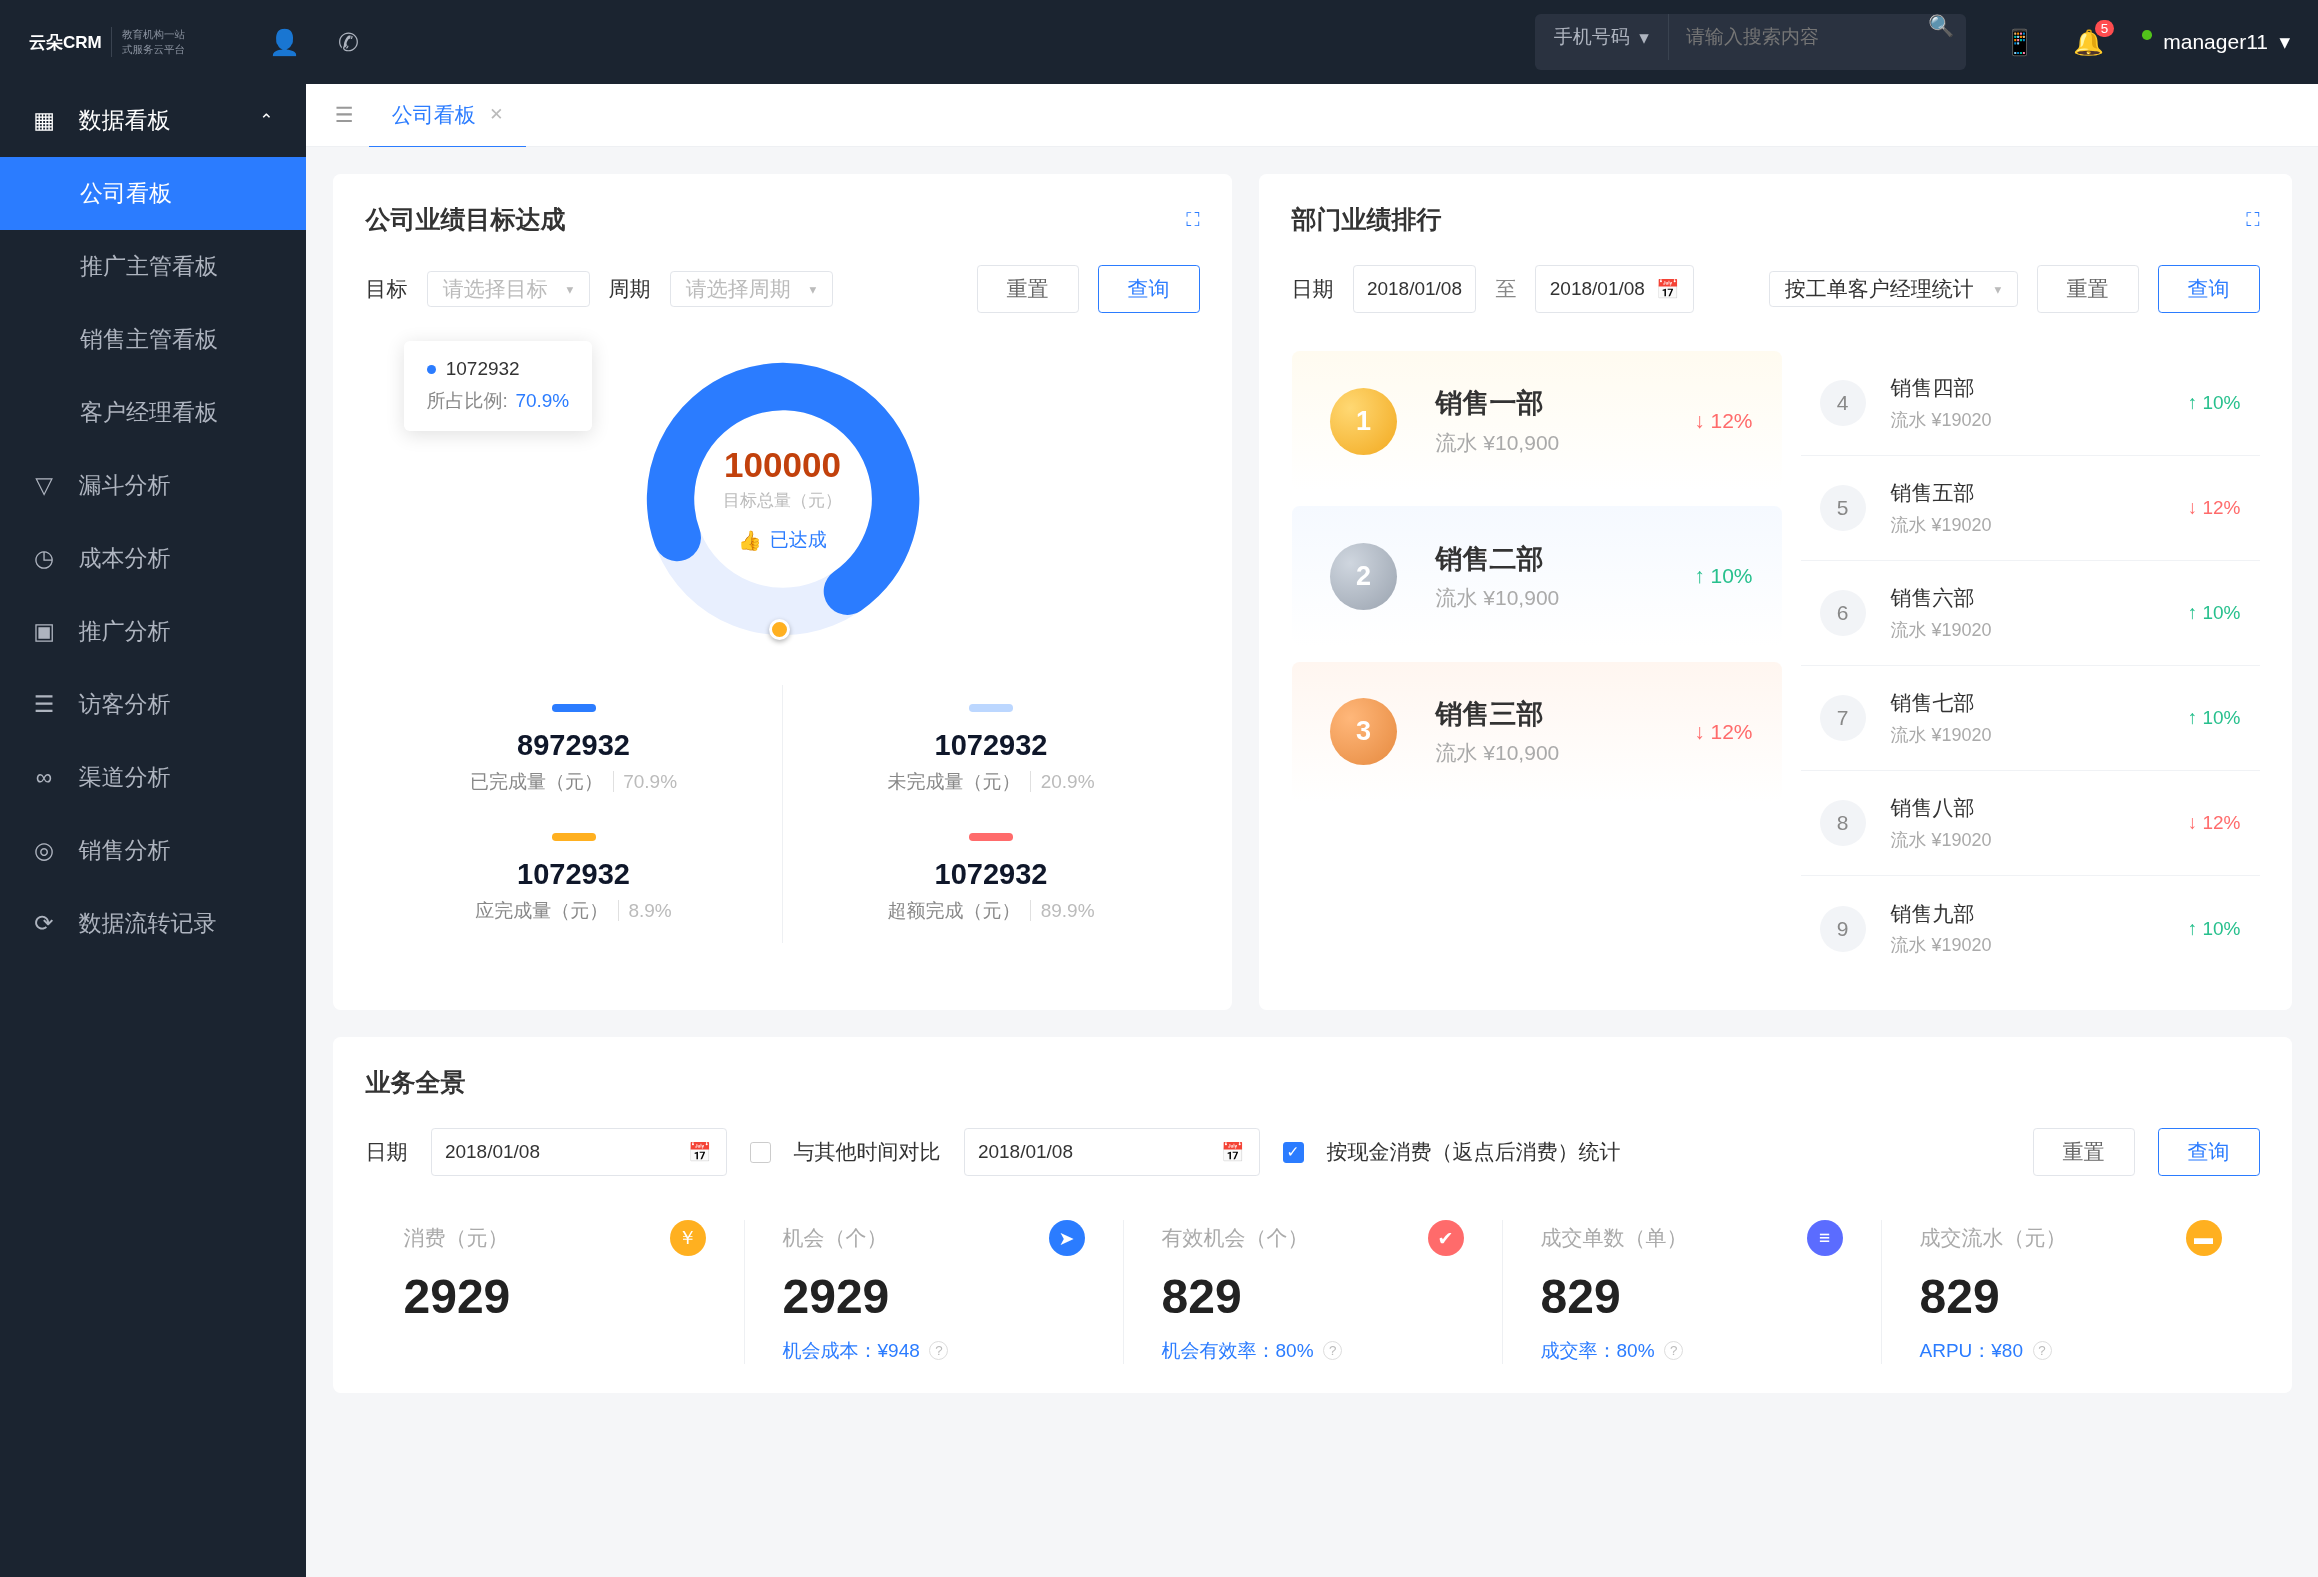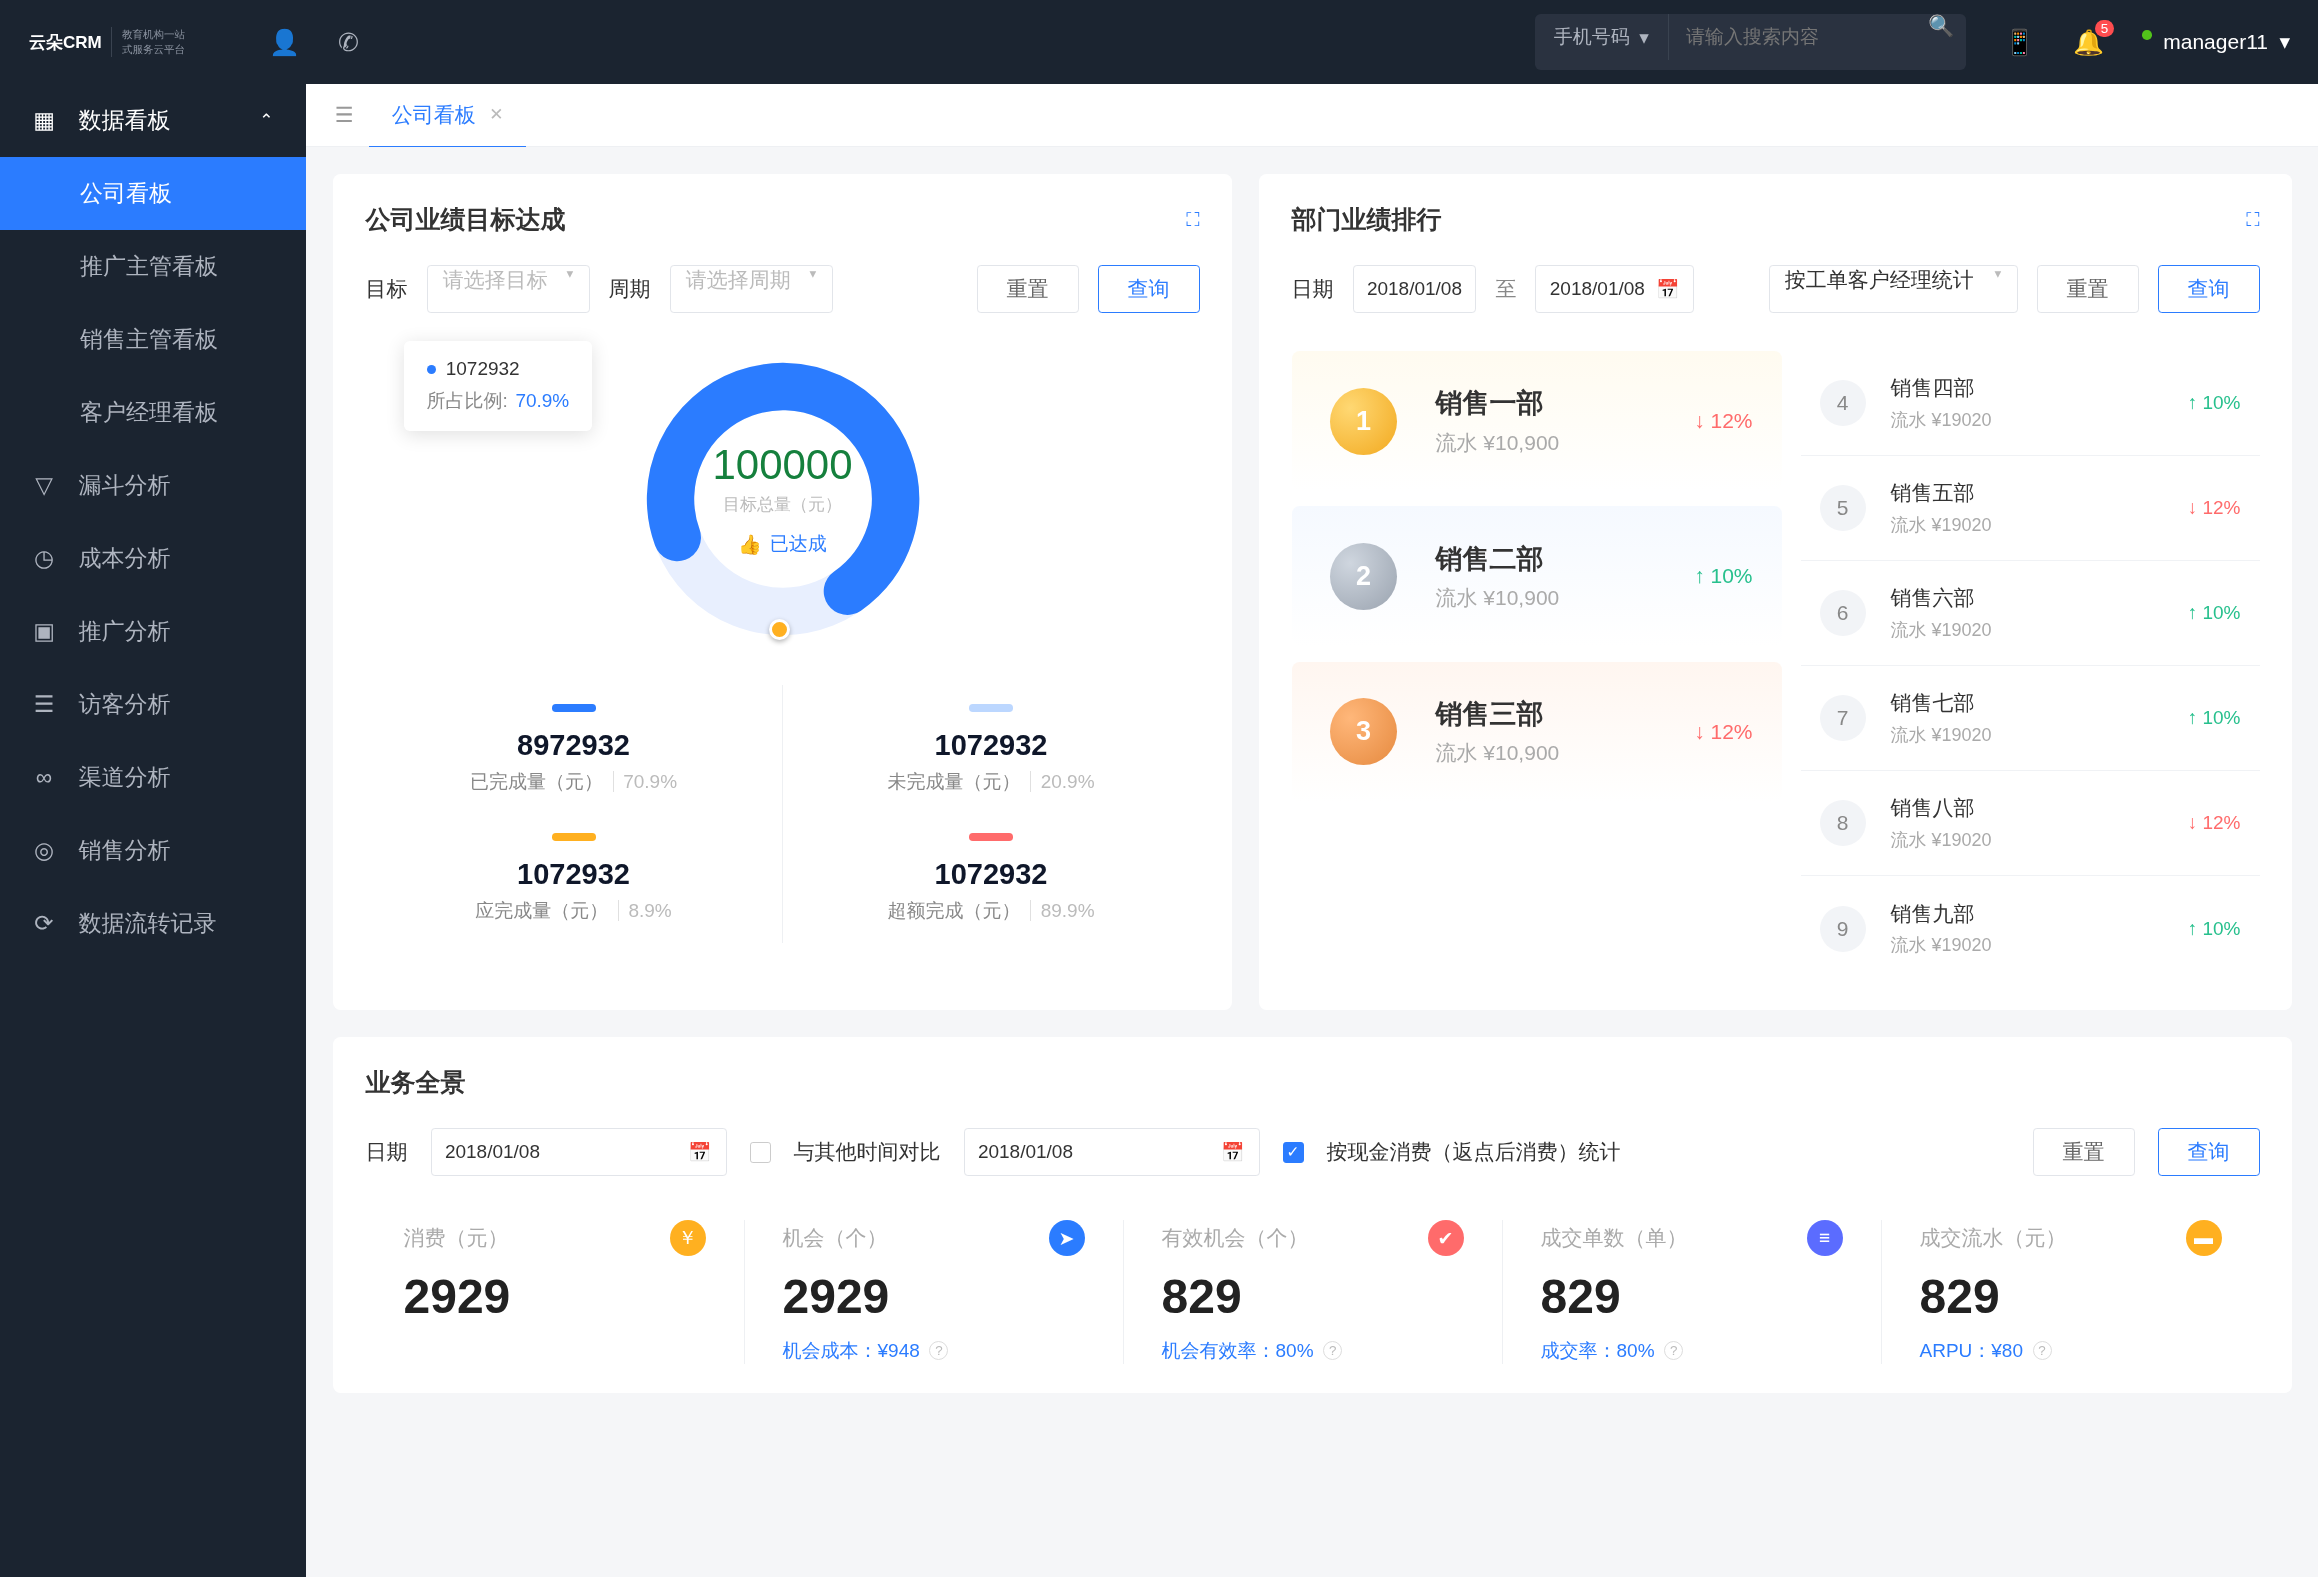--- a/index.html
+++ b/index.html
@@ -46,39 +46,39 @@
 .row1{display:flex;gap:27px}
 .panel{background:#fff;border-radius:7.6px;padding:29px 32.5px}
 .panel.left{width:899px}
 .panel.right{flex:1}
 .panel-head{display:flex;align-items:center;margin-bottom:29px}
 .panel-title{font-size:25px;font-weight:600;color:#333}
 .expand-icon{margin-left:auto;color:#2b7cff;font-size:19px}
 
 .filters{display:flex;align-items:center;gap:19px;margin-bottom:38px;font-size:21px}
 .flabel{color:#333;font-weight:500}
-.select{border:1px solid #e2e5ea;border-radius:3.8px;height:48px;padding:0 15.3px;display:flex;align-items:flex-start;color:#bbb;gap:11.5px;min-width:163px}
+.select{border:1px solid #e2e5ea;border-radius:3.8px;height:36px;padding:0 15.3px;display:flex;align-items:center;color:#bbb;gap:11.5px;min-width:163px}
 .select .chev{margin-left:auto;font-size:13.4px;color:#bbb}
 .date-input{border:1px solid #e2e5ea;border-radius:3.8px;height:48px;padding:0 13.4px;display:flex;align-items:center;color:#333;gap:11.5px;font-size:19px}
 .date-input .cal{margin-left:auto;color:#bbb}
 .btn{height:48px;padding:0 29px;border:1px solid #e2e5ea;border-radius:3.8px;background:#fff;color:#666;font-size:21px;cursor:pointer}
 .btn.primary{border-color:#2b7cff;color:#2b7cff}
 .spacer{flex:1}
 
 
 .donut-wrap{display:flex;flex-direction:column;align-items:center;position:relative}
 .donut-tooltip{position:absolute;left:38px;top:-9.6px;background:#fff;border-radius:5.7px;box-shadow:0 3.8px 19px rgba(0,0,0,0.12);padding:17px 23px;font-size:19px}
 .donut-tooltip .tt-title{display:flex;align-items:center;gap:9.6px;font-weight:500;margin-bottom:7.6px}
 .donut-tooltip .dot{width:9.6px;height:9.6px;border-radius:50%;background:#2b7cff}
 .donut-tooltip .tt-sub{color:#888}
 .donut-tooltip .tt-val{color:#2b7cff;margin-left:7.6px}
 .donut{position:relative;width:296px;height:296px}
 .donut svg{width:100%;height:100%}
 .donut-center{position:absolute;inset:0;display:flex;flex-direction:column;align-items:center;justify-content:center}
-.donut-center .big{font-size:42px;font-weight:400;color:#15803d}
+.donut-center .big{font-size:35px;font-weight:700;color:#c2410c}
 .donut-center .lab{font-size:17px;color:#bbb;margin-top:3.8px}
 .donut-center .badge-ok{margin-top:15.3px;display:flex;align-items:center;gap:7.6px;color:#2b7cff;font-size:19px}
 .marker{position:absolute;width:21px;height:21px;border-radius:50%;background:#ffb020;border:3.8px solid #fff;box-shadow:0 1.9px 5.7px rgba(0,0,0,.3);left:134px;top:268px}
 
 .stats-grid{display:grid;grid-template-columns:1fr 1fr;margin-top:38px;width:100%}
 .stat{display:flex;flex-direction:column;align-items:center;padding:19px 0;position:relative}
 .stat .bar{width:44px;height:7.6px;border-radius:3.8px;margin-bottom:17px}
 .stat .num{font-size:29px;font-weight:700;color:#0f172a}
 .stat .desc{font-size:19px;color:#888;margin-top:7.6px}
 .stat .pct{color:#bbb;margin-left:9.6px;border-left:1px solid #e0e0e0;padding-left:9.6px}

